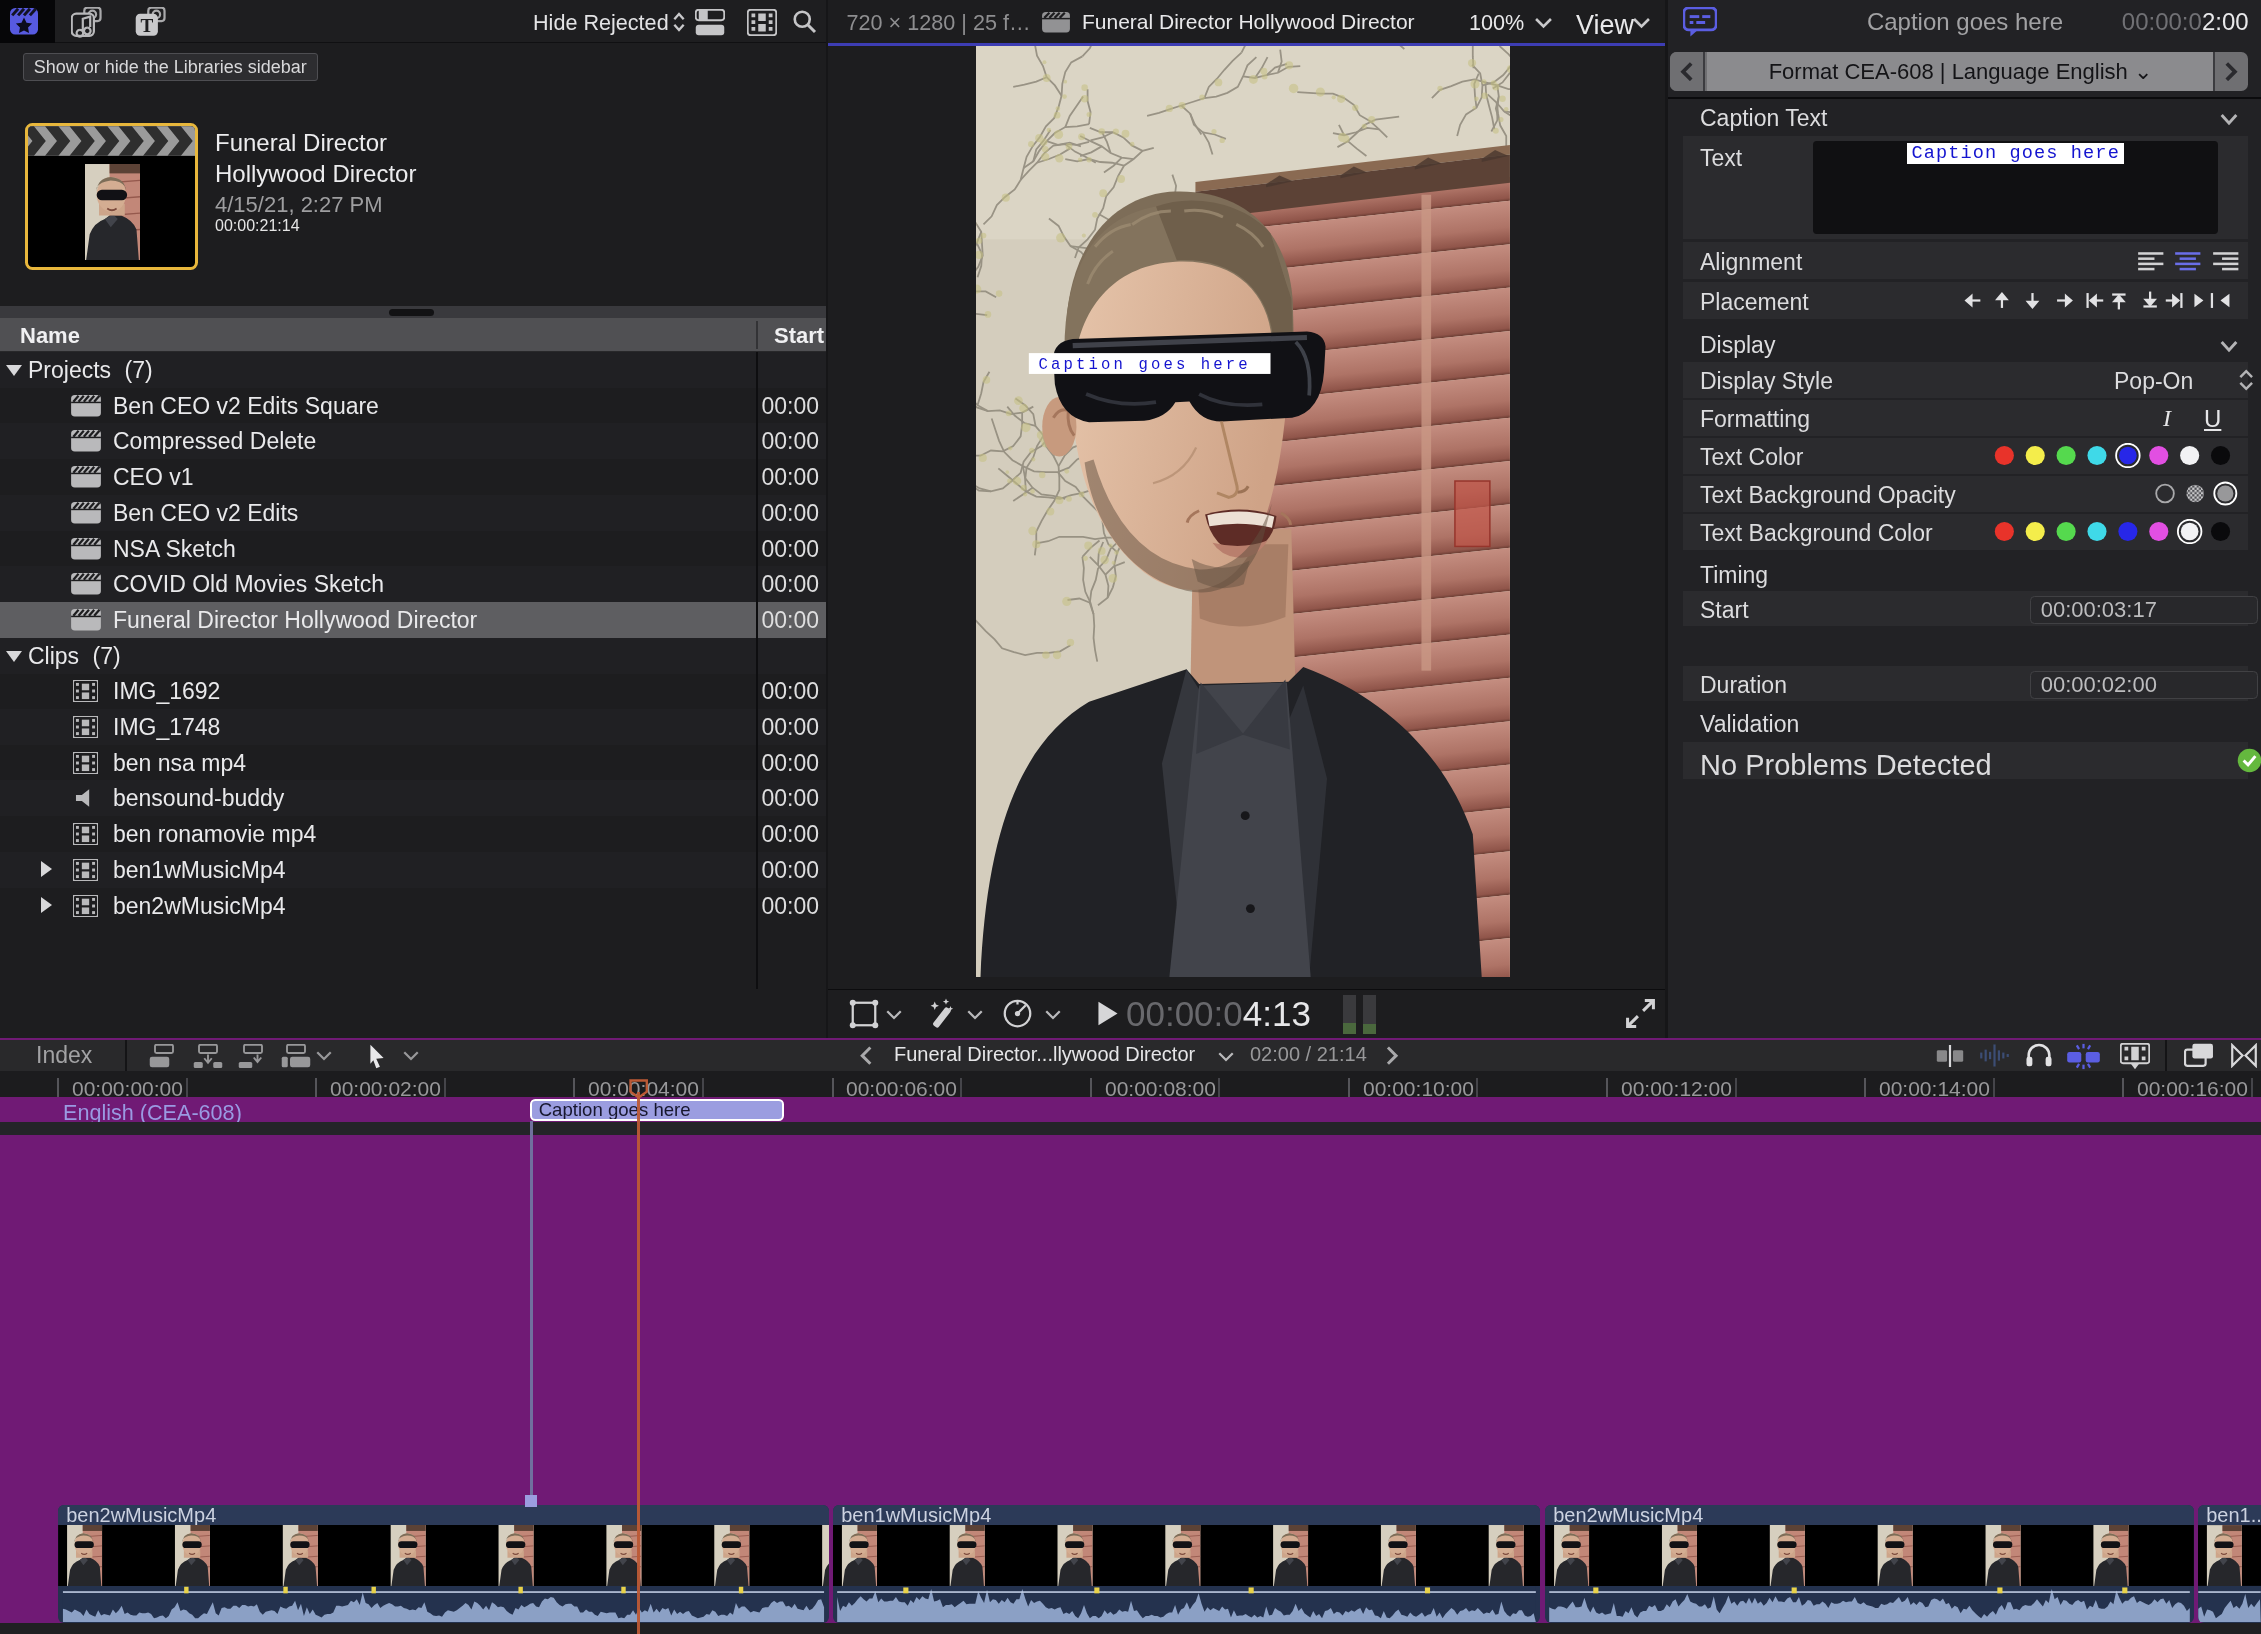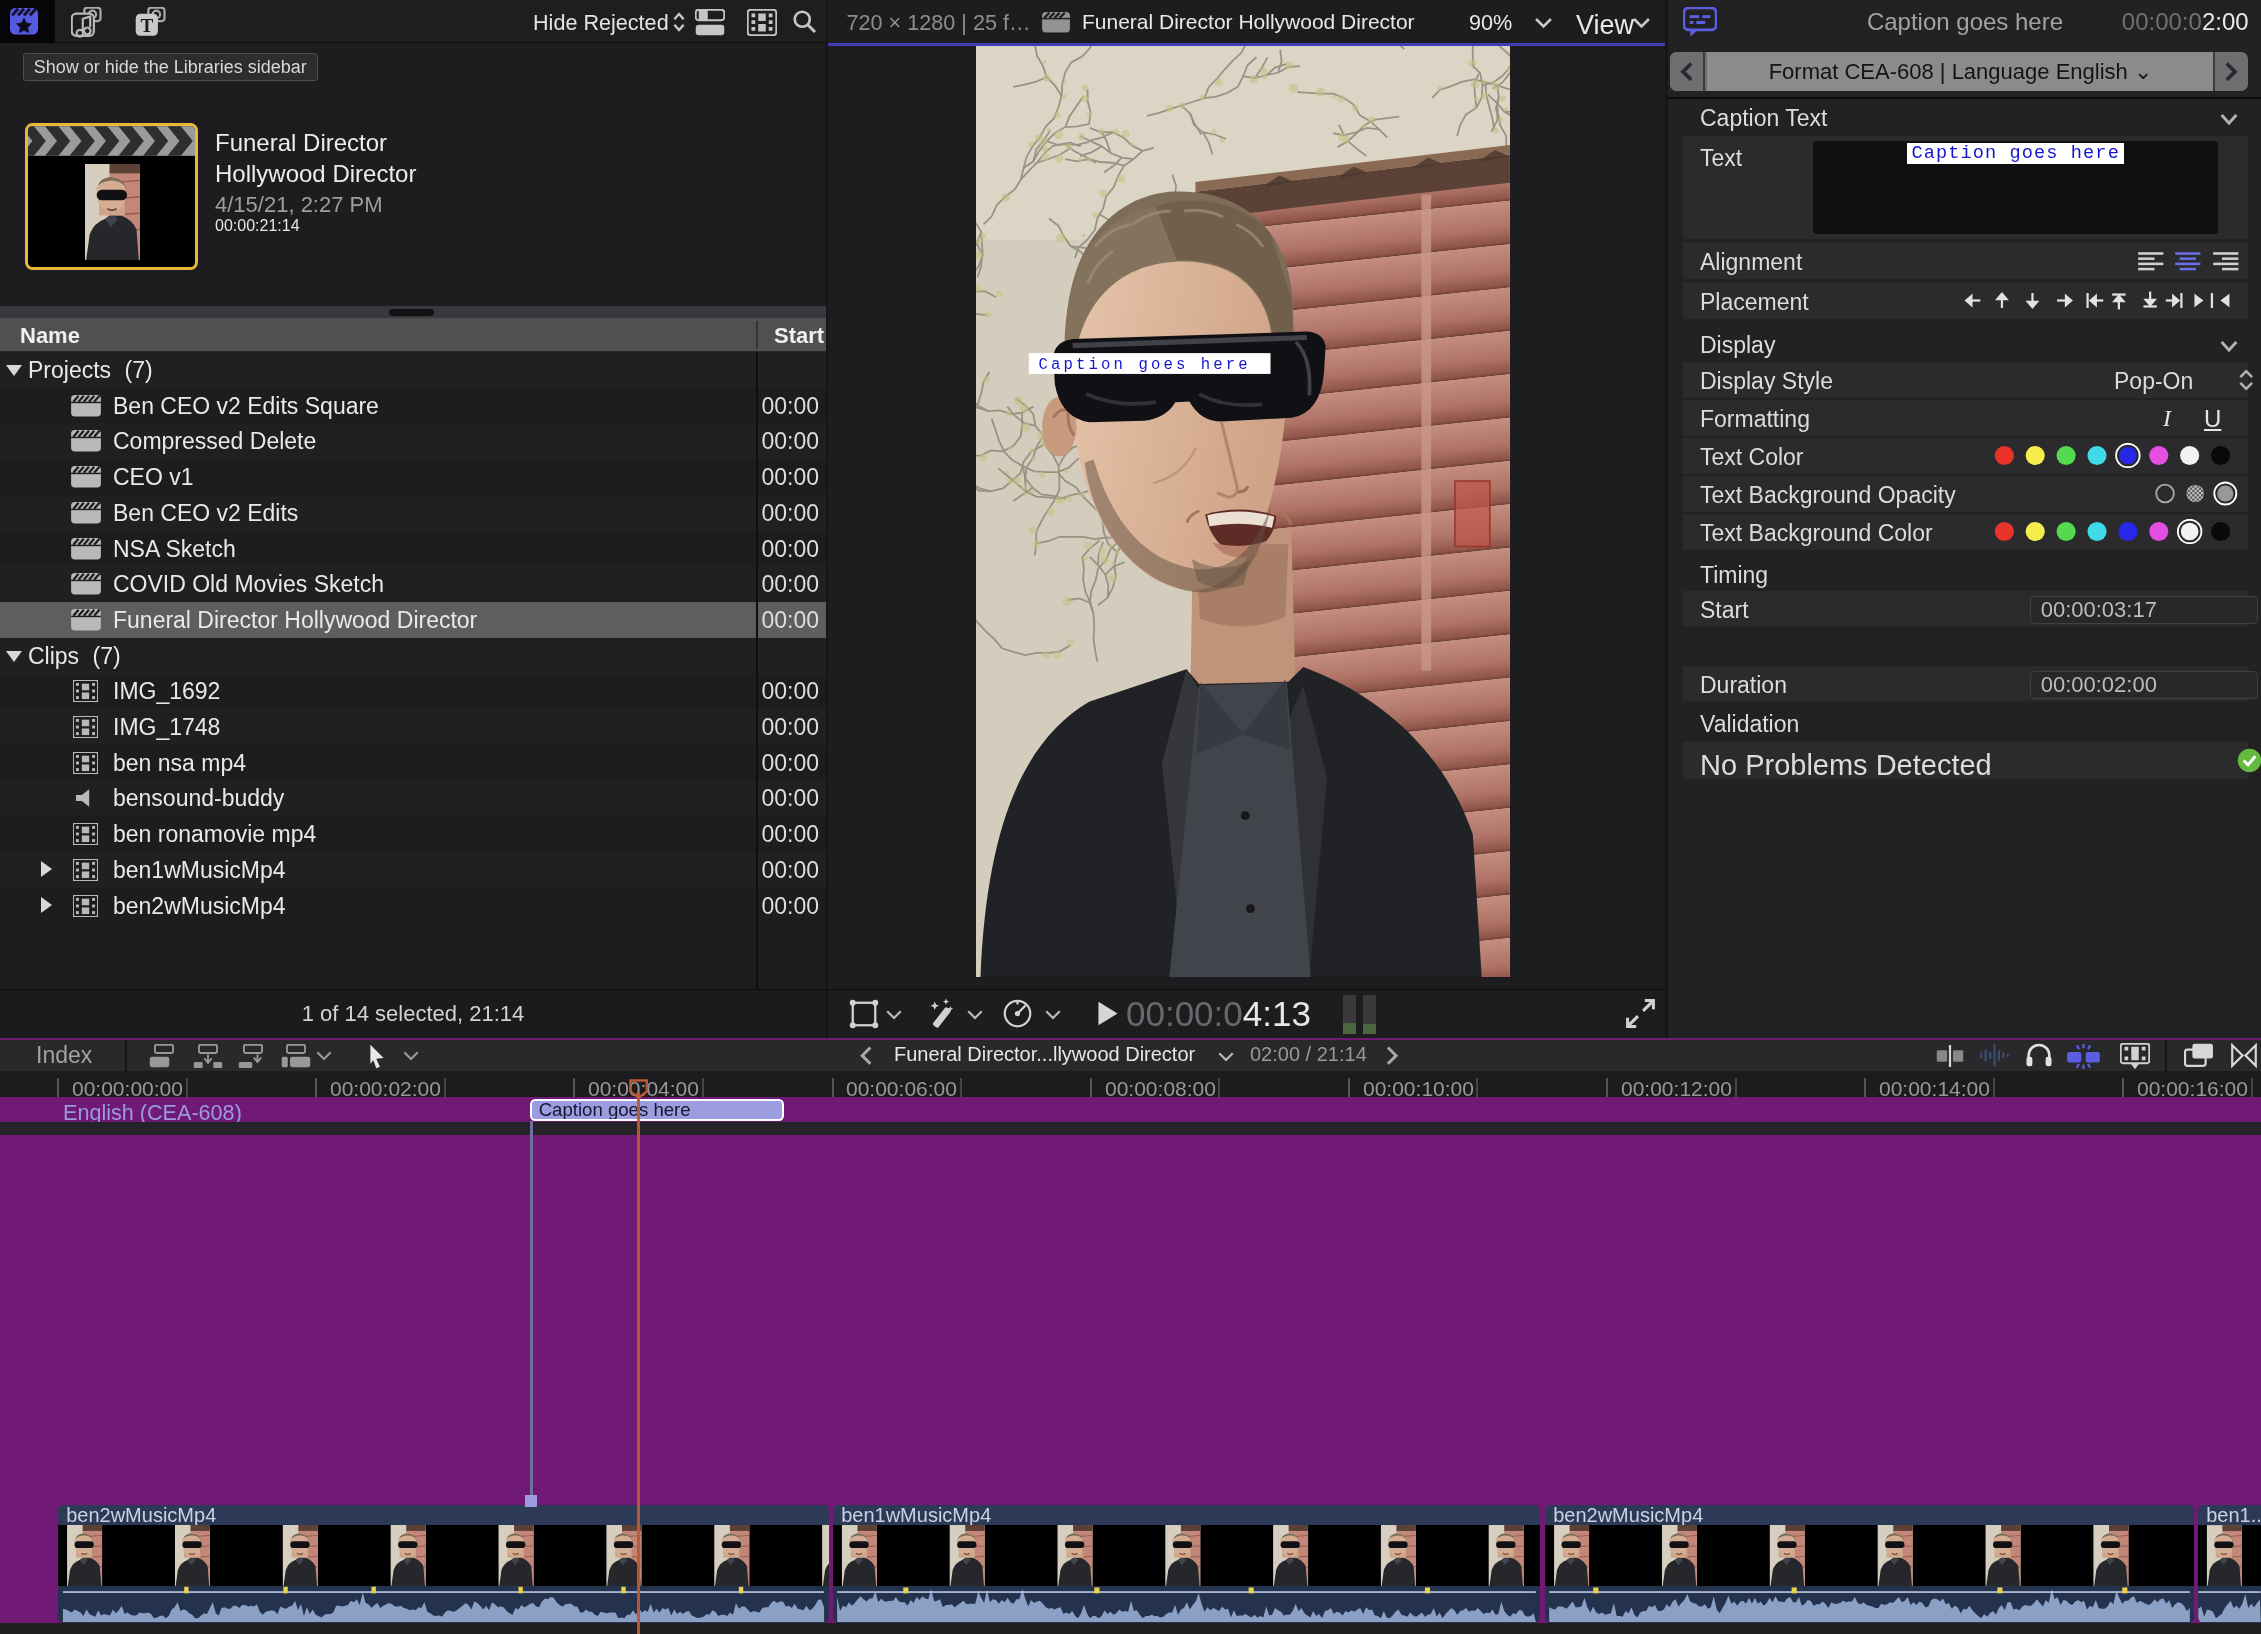--- a/index.html
+++ b/index.html
@@ -212,39 +212,38 @@
         <span class="tri2"></span>
         <svg class="a" style="left:73px;top:6.7px" width="25" height="22" viewBox="0 0 34 30">
           <use href="#ifilm"></use>
         </svg>
         <span class="rname">ben2wMusicMp4</span>
         <span class="rstart">00:00</span>
       </div>
   </div>
   <div class="a" style="left:756px;top:352px;width:1.5px;height:637px;background:#0e0e10"></div>
 
-  <div class="a" style="left:0;top:989px;width:826px;height:49px;background:#1b1b1d;border-top:1.5px solid #0c0c0e;text-align:center;font-size:22px;color:#d2d2d4;line-height:48px">1 of 14 selected, 21:14</div>
 </div>
 
 <div class="a" id="viewer" style="left:828px;top:0;width:837px;height:1038px;background:#1d1d1f">
   <div class="a" style="left:0;top:0;width:837px;height:43px;background:#1d1d1f"></div>
   <div class="a" style="left:0;top:43px;width:837px;height:3px;background:#3d3db4"></div>
   <div class="a" style="left:18.6px;top:10.4px;font-size:21.6px;color:#8e8e90">720 × 1280 | 25 f…</div>
   <svg class="a" style="left:214px;top:12px" width="28" height="22" viewBox="0 0 38 30">
     <rect x="0" y="0" width="38" height="28" rx="5" fill="#929294"></rect>
     <g stroke="#1d1d1f" stroke-width="3">
         <line x1="3" y1="8" x2="10" y2="1"></line>
         <line x1="10" y1="8" x2="17" y2="1"></line>
         <line x1="17" y1="8" x2="24" y2="1"></line>
         <line x1="24" y1="8" x2="31" y2="1"></line>
       </g>
     <line x1="0" y1="9" x2="38" y2="9" stroke="#1d1d1f" stroke-width="2"></line>
   </svg>
   <div class="a" style="left:254px;top:9.7px;font-size:21px;color:#e8e8ea">Funeral Director Hollywood Director</div>
-  <div class="a" style="left:641px;top:9.7px;font-size:21.6px;color:#e8e8ea">90%</div>
+  <div class="a" style="left:641px;top:9.7px;font-size:21.6px;color:#e8e8ea">100%</div>
   <svg class="a" style="left:705px;top:16.4px" width="21" height="13.4" viewBox="0 0 28 18">
       <path d="M4 4 L14 14 L24 4" fill="none" stroke="#c9c9cb" stroke-width="3.5"></path>
     </svg>
   <div class="a" style="left:748px;top:9.7px;font-size:27px;color:#e8e8ea">View</div>
   <svg class="a" style="left:803px;top:16.4px" width="21" height="13.4" viewBox="0 0 28 18">
       <path d="M4 4 L14 14 L24 4" fill="none" stroke="#c9c9cb" stroke-width="3.5"></path>
     </svg>
 
   <div class="a" id="video" style="left:148px;top:46px;width:534px;height:931px;background:#cfc8b8;overflow:hidden">
       <svg width="534" height="931" viewBox="0 0 718 1252">

